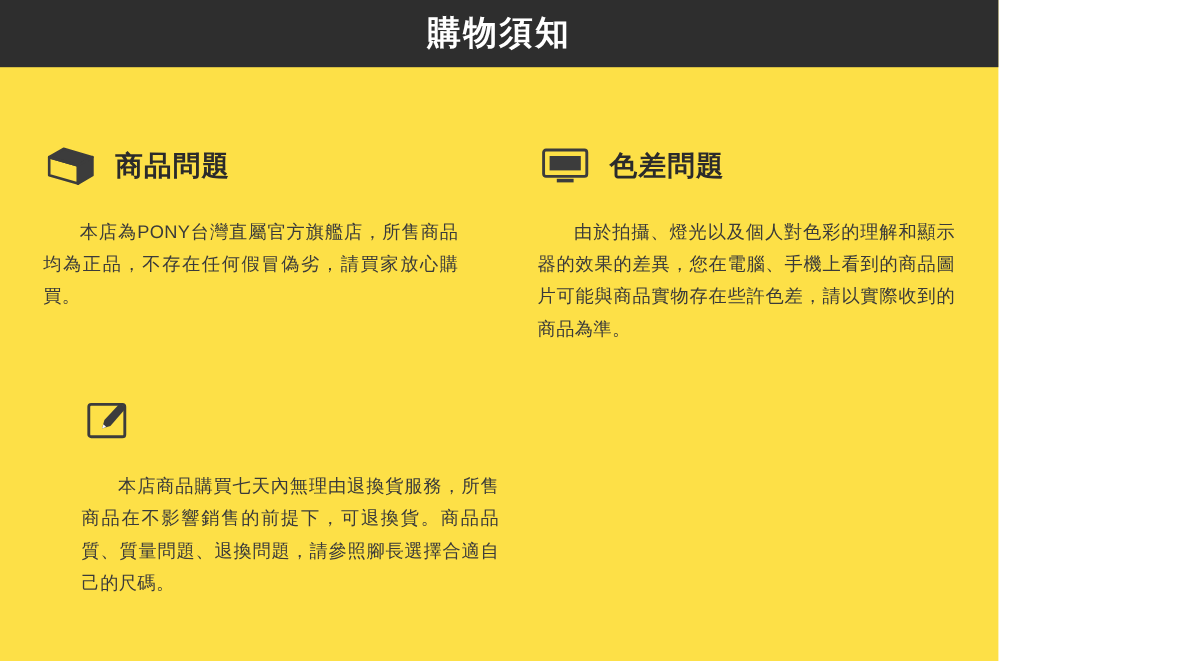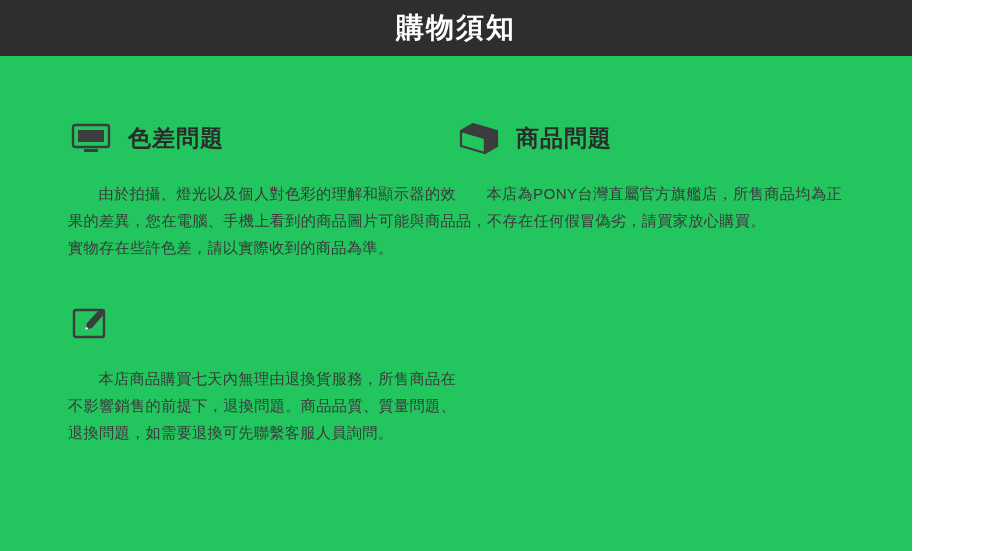--- a/index.html
+++ b/index.html
@@ -9,23 +9,23 @@
   body {
     width: 1000px;
     height: 551px;
     background: #ffffff;
     font-family: "Liberation Sans", "DejaVu Sans", sans-serif;
     color: #333333;
     overflow: hidden;
   }
   .page {
     position: relative;
-    width: 912px;
+    width: 832px;
     height: 551px;
-    background: #22c55e;
+    background: #fde047;
   }
   .header {
     height: 56px;
     background: #2e2e2e;
     color: #ffffff;
     display: flex;
     align-items: center;
     justify-content: center;
   }
   .header-title {
@@ -88,59 +88,59 @@
 
 <div class="page">
 
   <div class="header">
     <div class="header-title">購物須知</div>
   </div>
 
   <div class="content">
     <div class="grid">
 
-      <div class="cell right">
-        <div class="cell-head">
-          <div class="icon-box">
-            <svg width="44" height="36" viewBox="0 0 44 36" xmlns="http://www.w3.org/2000/svg">
-              <rect x="4" y="5" width="36" height="22" rx="2" fill="none" stroke="#3c3c3c" stroke-width="2.4"></rect>
-              <rect x="9" y="10" width="26" height="12" fill="#3c3c3c"></rect>
-              <rect x="15" y="29" width="14" height="3" fill="#3c3c3c"></rect>
-            </svg>
-          </div>
-          <div class="cell-title">色差問題</div>
-        </div>
-        <div class="cell-body">由於拍攝、燈光以及個人對色彩的理解和顯示器的效果的差異，您在電腦、手機上看到的商品圖片可能與商品實物存在些許色差，請以實際收到的商品為準。</div>
-      </div>
-
       <div class="cell">
         <div class="cell-head">
           <div class="icon-box">
             <svg width="44" height="38" viewBox="0 0 44 38" fill="none" xmlns="http://www.w3.org/2000/svg">
               <g stroke="#3c3c3c" stroke-width="2.2" stroke-linejoin="round" fill="none">
                 <path d="M4 12 L16 5 L40 12 L28 19 Z" fill="#3c3c3c"></path>
                 <path d="M4 12 L4 27 L28 34 L28 19 Z"></path>
                 <path d="M28 19 L40 12 L40 27 L28 34 Z" fill="#3c3c3c"></path>
               </g>
             </svg>
           </div>
           <div class="cell-title">商品問題</div>
         </div>
         <div class="cell-body">本店為PONY台灣直屬官方旗艦店，所售商品均為正品，不存在任何假冒偽劣，請買家放心購買。</div>
       </div>
 
+      <div class="cell right">
+        <div class="cell-head">
+          <div class="icon-box">
+            <svg width="44" height="36" viewBox="0 0 44 36" xmlns="http://www.w3.org/2000/svg">
+              <rect x="4" y="5" width="36" height="22" rx="2" fill="none" stroke="#3c3c3c" stroke-width="2.4"></rect>
+              <rect x="9" y="10" width="26" height="12" fill="#3c3c3c"></rect>
+              <rect x="15" y="29" width="14" height="3" fill="#3c3c3c"></rect>
+            </svg>
+          </div>
+          <div class="cell-title">色差問題</div>
+        </div>
+        <div class="cell-body">由於拍攝、燈光以及個人對色彩的理解和顯示器的效果的差異，您在電腦、手機上看到的商品圖片可能與商品實物存在些許色差，請以實際收到的商品為準。</div>
+      </div>
+
 
       <div class="cell right sizes-row">
         <div class="cell-head">
           <div class="icon-box">
             <svg width="44" height="38" viewBox="0 0 44 38" xmlns="http://www.w3.org/2000/svg">
               <rect x="5" y="6" width="30" height="27" rx="2" fill="none" stroke="#3c3c3c" stroke-width="2.4"></rect>
               <path d="M16 26 L18 19 L31 5 L36 9 L23 24 Z" fill="#3c3c3c"></path>
               <path d="M16 26 L19.5 24.8 L17.2 22.6 Z" fill="#ffffff"></path>
             </svg>
           </div>
         </div>
-        <div class="cell-body">本店商品購買七天內無理由退換貨服務，所售商品在不影響銷售的前提下，退換問題。商品品質、質量問題、退換問題，如需要退換可先聯繫客服人員詢問。</div>
+        <div class="cell-body">本店商品購買七天內無理由退換貨服務，所售商品在不影響銷售的前提下，可退換貨。商品品質、質量問題、退換問題，請參照腳長選擇合適自己的尺碼。</div>
       </div>
 
     </div>
   </div>
 </div>
 
 </body></html>

